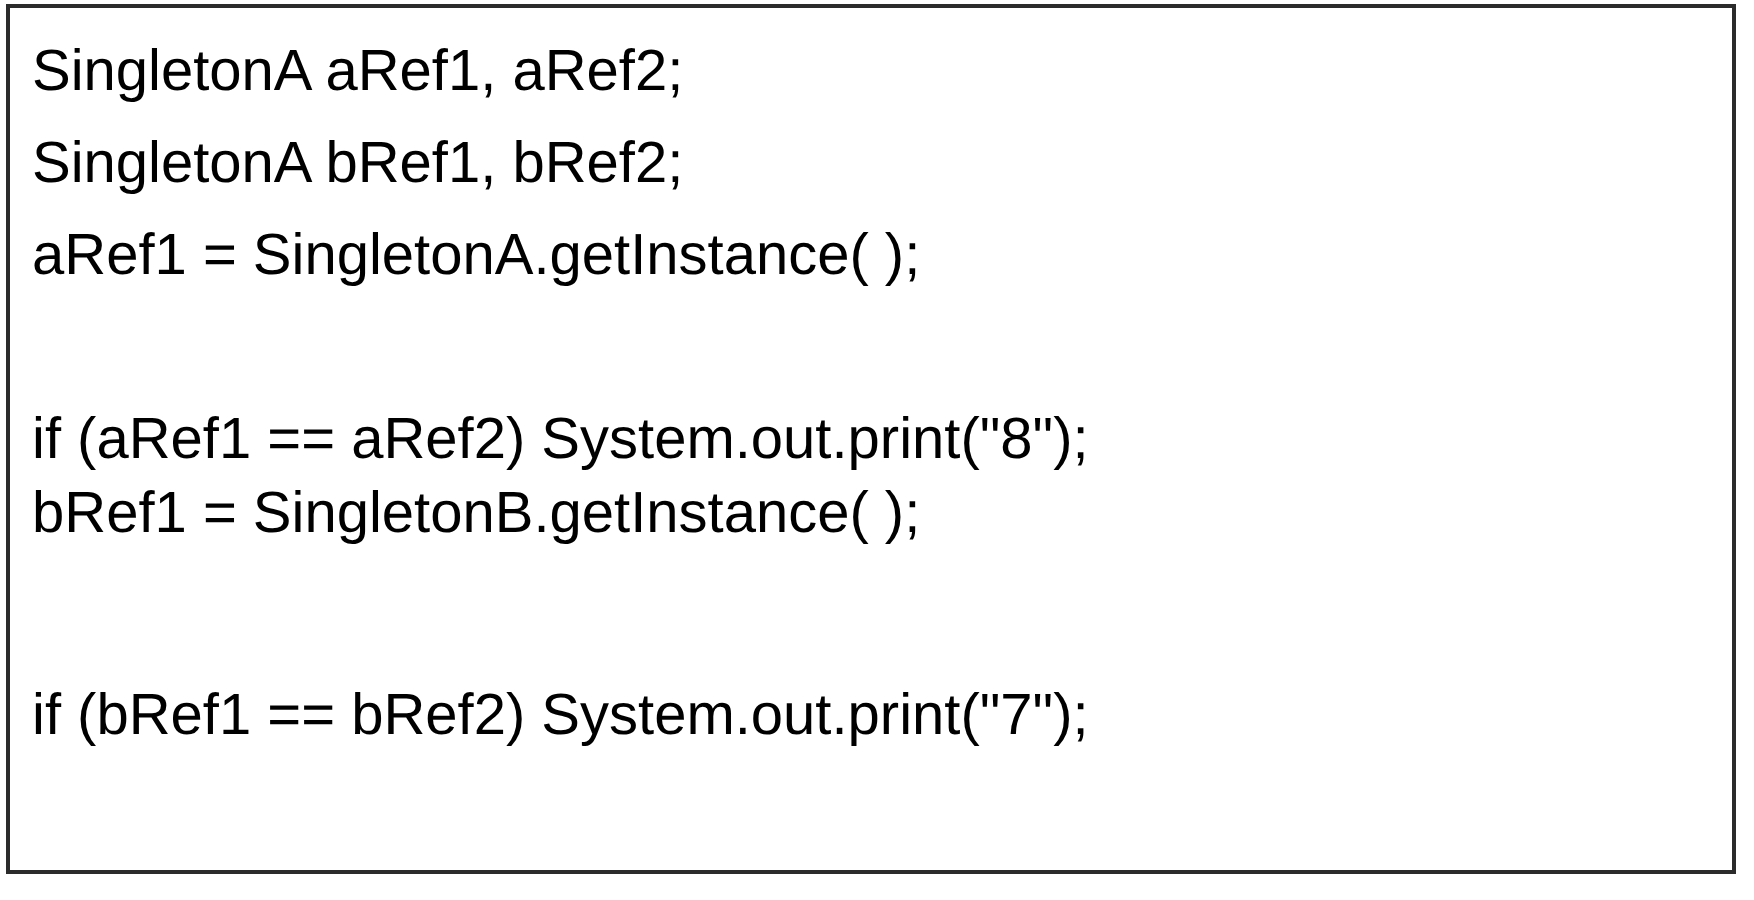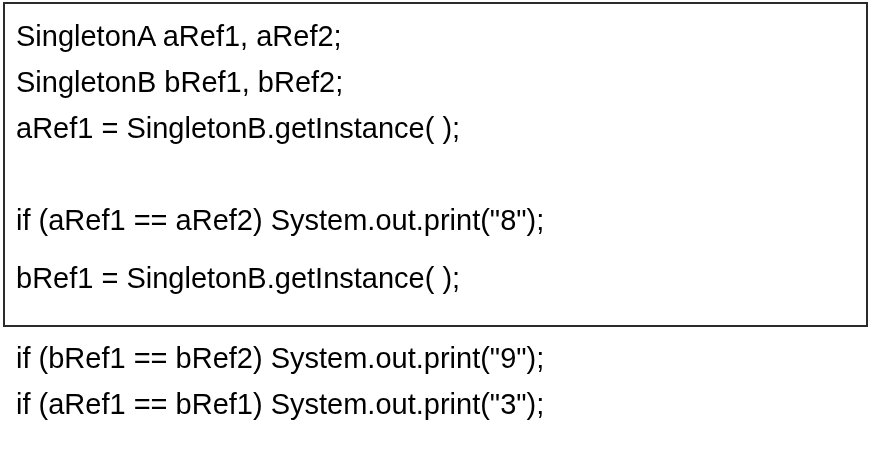--- a/index.html
+++ b/index.html
@@ -14,21 +14,21 @@
     height: 450px;
     font-family: "Liberation Sans", sans-serif;
     overflow: hidden;
   }
 
   #code-figure {
     position: absolute;
     left: 3px;
     top: 2px;
     width: 865px;
-    height: 325px;
+    height: 435px;
     box-sizing: border-box;
     background: #ffffff;
     border: 2px solid #2b2b2b;
   }
 
   #code-listing {
     position: absolute;
     left: 0;
     top: 0;
     right: 0;
@@ -50,20 +50,19 @@
     color: #000000;
     letter-spacing: 0px;
   }
 </style>
 </head>
 <body>
 
 <div id="code-figure">
   <ul id="code-listing">
     <li class="code-line" style="top:9px">SingletonA aRef1, aRef2;</li>
-    <li class="code-line" style="top:55px">SingletonB bRef1, bRef2;</li>
-    <li class="code-line" style="top:101px">aRef1 = SingletonB.getInstance( );</li>
+    <li class="code-line" style="top:55px">SingletonA bRef1, bRef2;</li>
+    <li class="code-line" style="top:101px">aRef1 = SingletonA.getInstance( );</li>
     <li class="code-line" style="top:193px">if (aRef1 == aRef2) System.out.print("8");</li>
-    <li class="code-line" style="top:251px">bRef1 = SingletonB.getInstance( );</li>
-    <li class="code-line" style="top:331px">if (bRef1 == bRef2) System.out.print("9");</li>
-    <li class="code-line" style="top:377px">if (aRef1 == bRef1) System.out.print("3");</li>
+    <li class="code-line" style="top:230px">bRef1 = SingletonB.getInstance( );</li>
+    <li class="code-line" style="top:331px">if (bRef1 == bRef2) System.out.print("7");</li>
   </ul>
 </div>
 
 </body></html>

